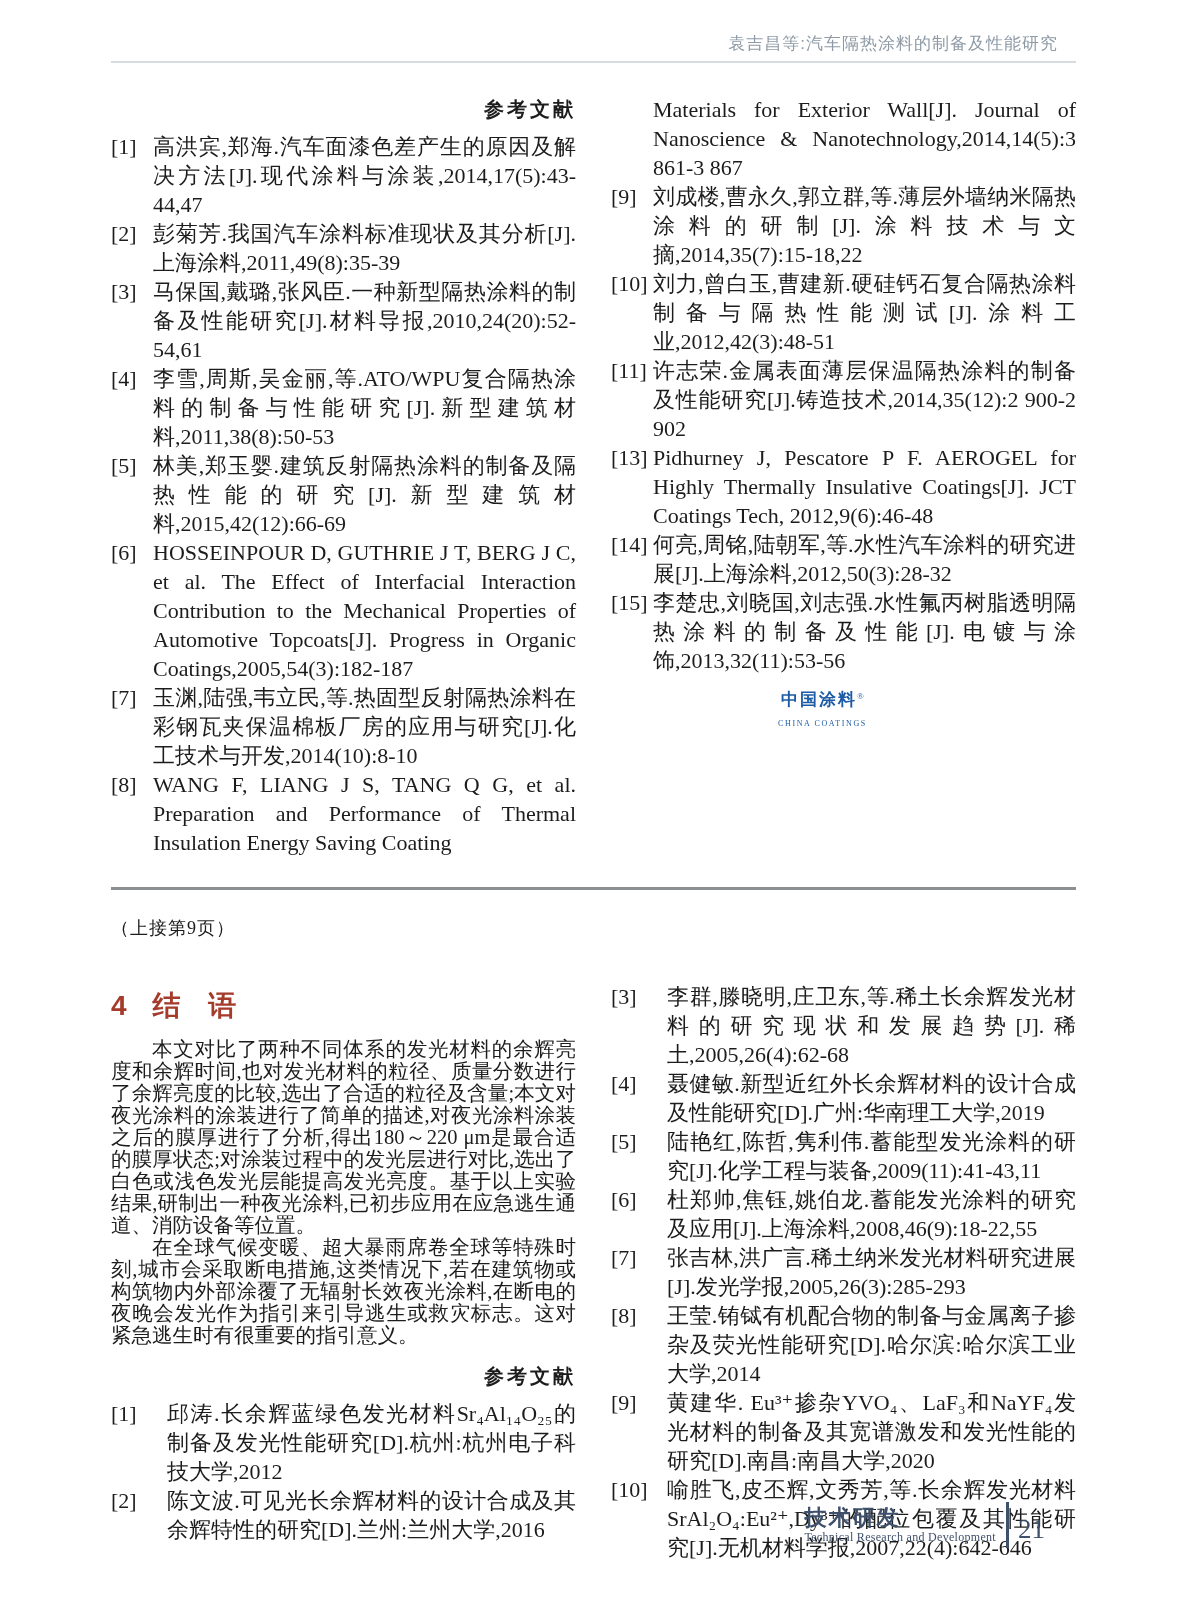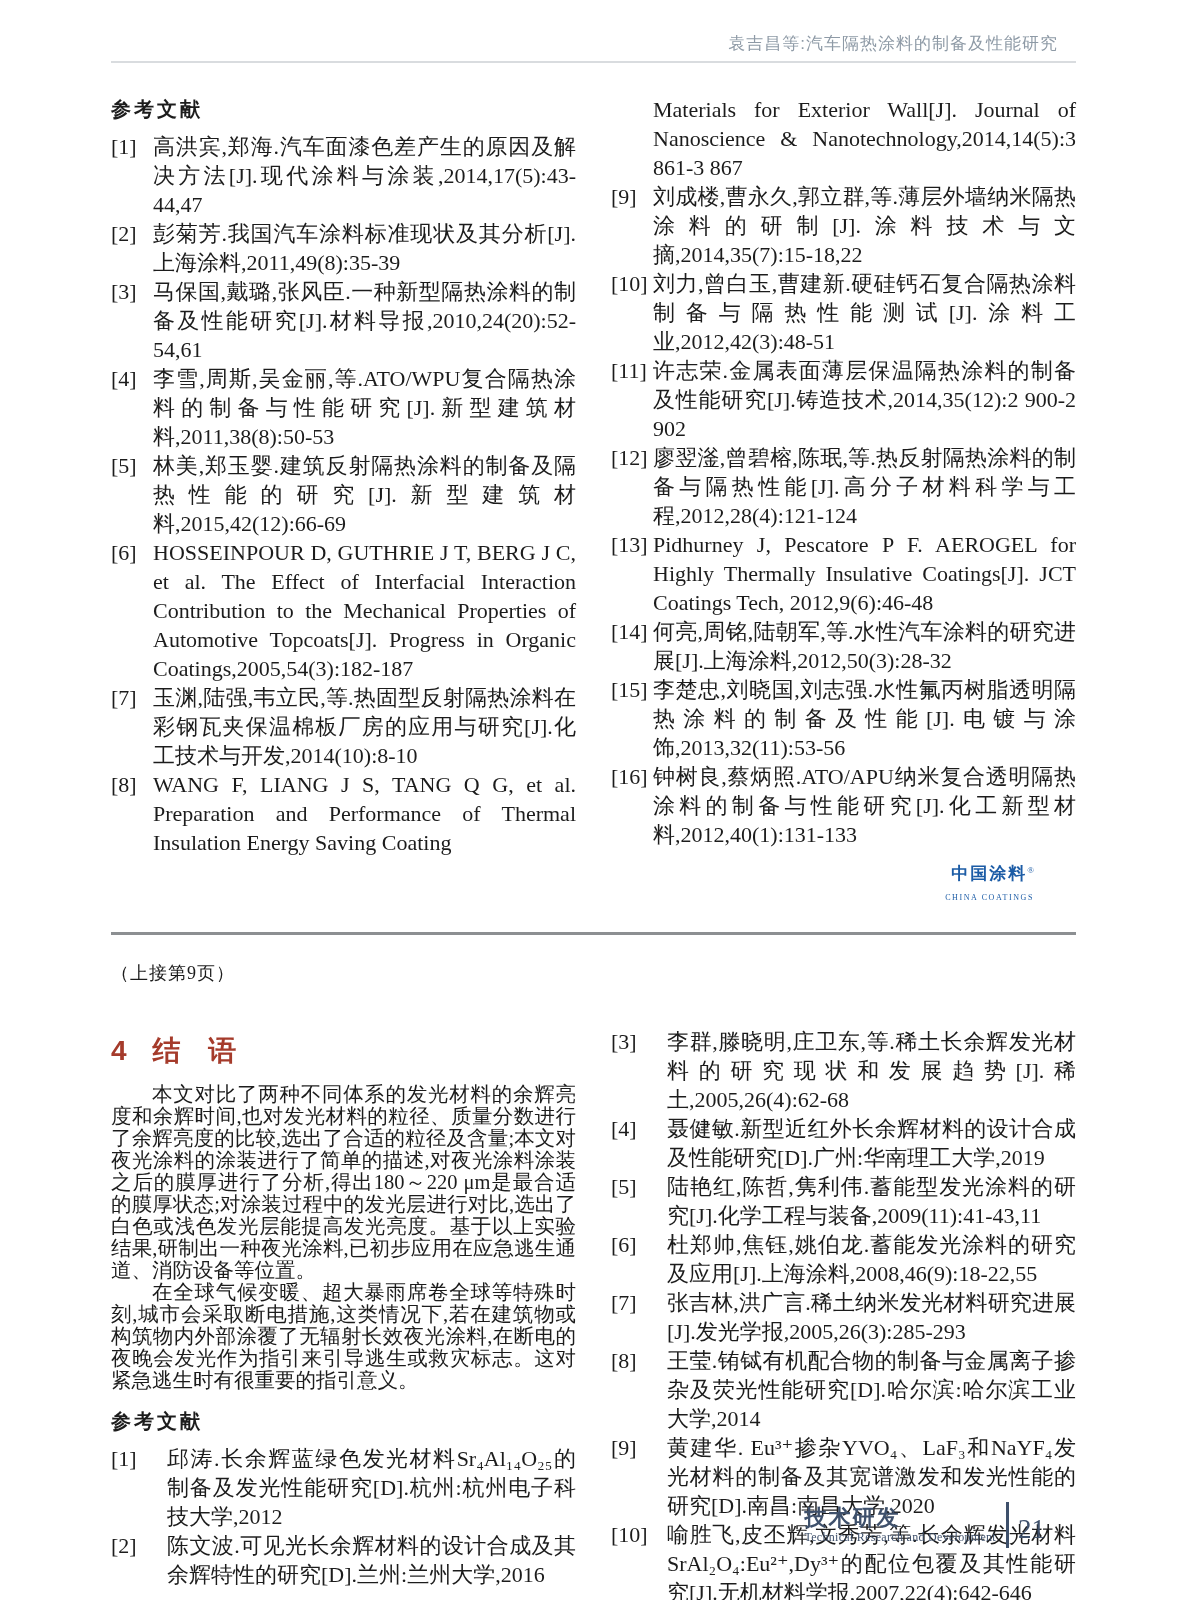--- a/index.html
+++ b/index.html
@@ -27,29 +27,29 @@
     height:2px;background:var(--rule-light,#d9dcdf);
     border:none;margin:6px 0 0 0;
   }
   
   .two-col{display:flex;gap:35px;}
   .col{width:465px;}
   .refs-top{margin-top:32px;}
   .refs-heading{
     font-family:"Liberation Sans","DejaVu Sans",sans-serif;
     font-weight:bold;font-size:20px;
-    text-align:left;letter-spacing:3px;
+    text-align:right;letter-spacing:3px;
     margin:0 0 8px 0;line-height:29px;
   }
   .ref-item{display:flex;line-height:29px;font-size:22px;}
   .ref-num{flex:0 0 42px;white-space:nowrap;}
   .ref-text{flex:1;text-align:justify;}
   .wide .ref-num{flex:0 0 56px;}
   
-  .logo{margin-top:16px;text-align:right;padding-right:42px;line-height:1.1;}
+  .logo{margin-top:16px;text-align:center;padding-right:42px;line-height:1.1;}
   .logo-cn{
     font-family:"Liberation Sans","DejaVu Sans",sans-serif;
     font-weight:bold;font-size:17px;letter-spacing:2px;
     color:var(--logo-blue,#1c5ca6);
   }
   .logo-reg{font-size:9px;vertical-align:super;color:var(--logo-blue,#1c5ca6);}
   .logo-en{
     font-family:Liberation Serif, serif;
     font-size:8px;letter-spacing:1.6px;
     color:var(--logo-blue,#1c5ca6);
@@ -156,38 +156,30 @@
         </div>
         <div class="ref-item">
           <span class="ref-num">[10]</span>
           <span class="ref-text">刘力,曾白玉,曹建新.硬硅钙石复合隔热涂料制备与隔热性能测试[J].涂料工业,2012,42(3):48-51</span>
         </div>
         <div class="ref-item">
           <span class="ref-num">[11]</span>
           <span class="ref-text">许志荣.金属表面薄层保温隔热涂料的制备及性能研究[J].铸造技术,2014,35(12):2 900-2 902</span>
         </div>
         <div class="ref-item">
-          <span class="ref-num">[12]</span>
-          <span class="ref-text">廖翌滏,曾碧榕,陈珉,等.热反射隔热涂料的制备与隔热性能[J].高分子材料科学与工程,2012,28(4):121-124</span>
-        </div>
-        <div class="ref-item">
           <span class="ref-num">[13]</span>
           <span class="ref-text">Pidhurney J, Pescatore P F. AEROGEL for Highly Thermally Insulative Coatings[J]. JCT Coatings Tech, 2012,9(6):46-48</span>
         </div>
         <div class="ref-item">
           <span class="ref-num">[14]</span>
           <span class="ref-text">何亮,周铭,陆朝军,等.水性汽车涂料的研究进展[J].上海涂料,2012,50(3):28-32</span>
         </div>
         <div class="ref-item">
           <span class="ref-num">[15]</span>
           <span class="ref-text">李楚忠,刘晓国,刘志强.水性氟丙树脂透明隔热涂料的制备及性能[J].电镀与涂饰,2013,32(11):53-56</span>
-        </div>
-        <div class="ref-item">
-          <span class="ref-num">[16]</span>
-          <span class="ref-text">钟树良,蔡炳照.ATO/APU纳米复合透明隔热涂料的制备与性能研究[J].化工新型材料,2012,40(1):131-133</span>
         </div>
 
         <div class="logo">
           <span class="logo-cn">中国涂料</span><span class="logo-reg">®</span>
           <div class="logo-en">CHINA COATINGS</div>
         </div>
       </div>
     </section>
 
     <hr class="mid-rule">

